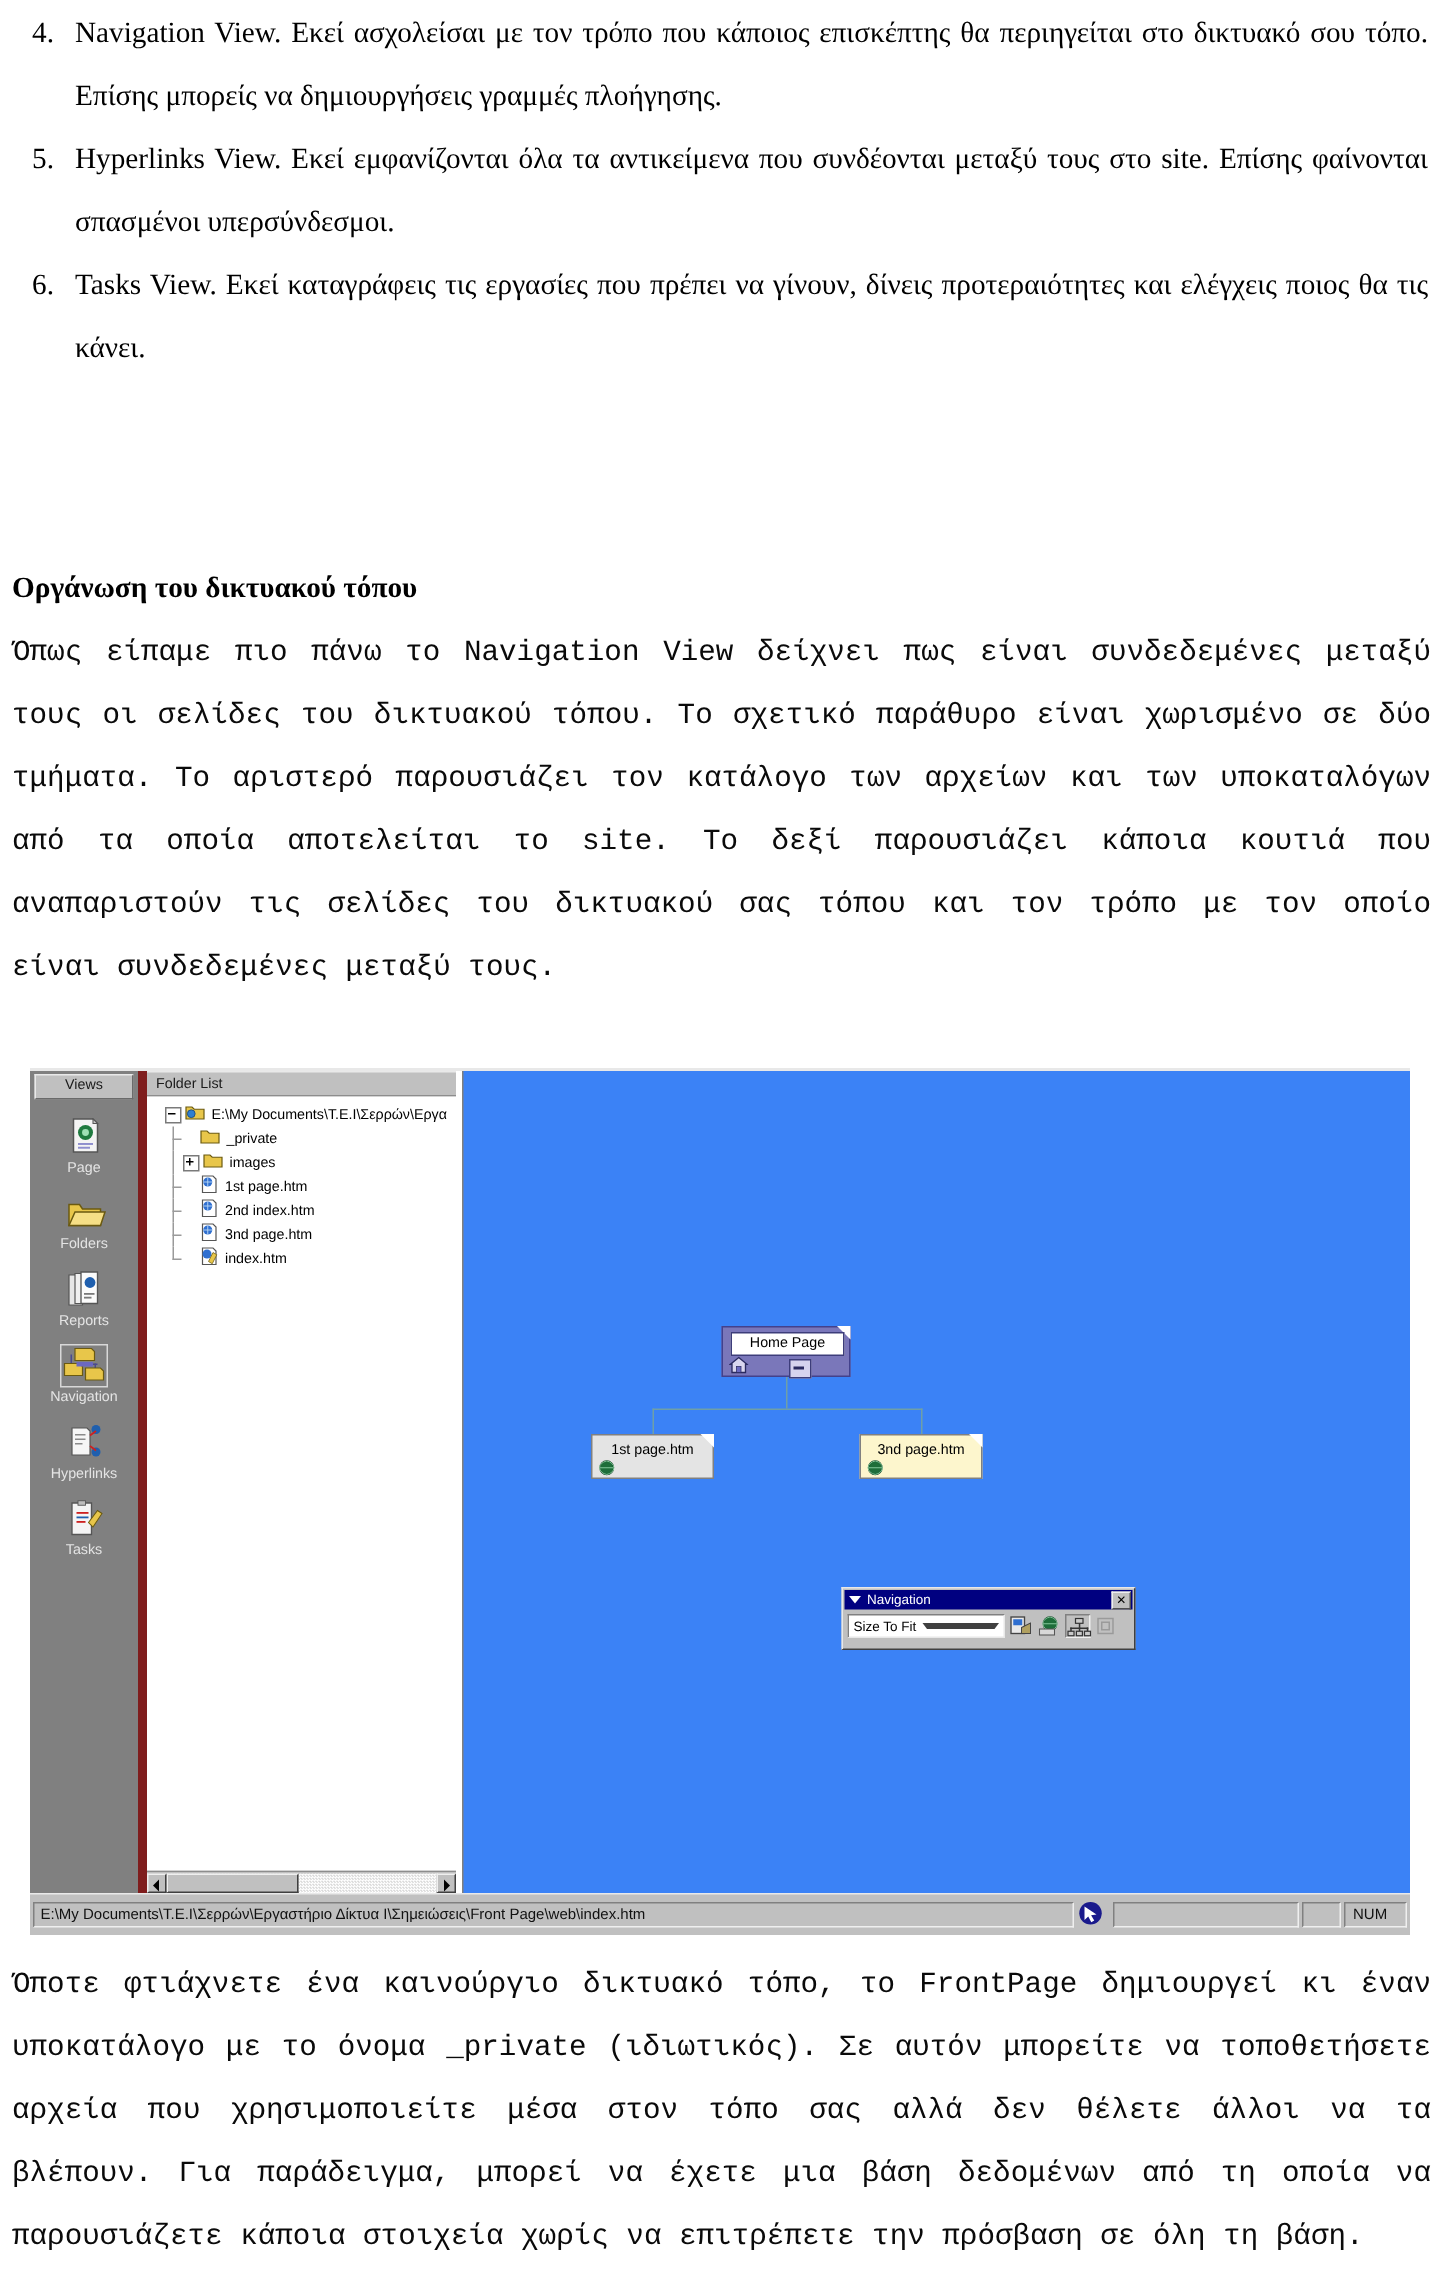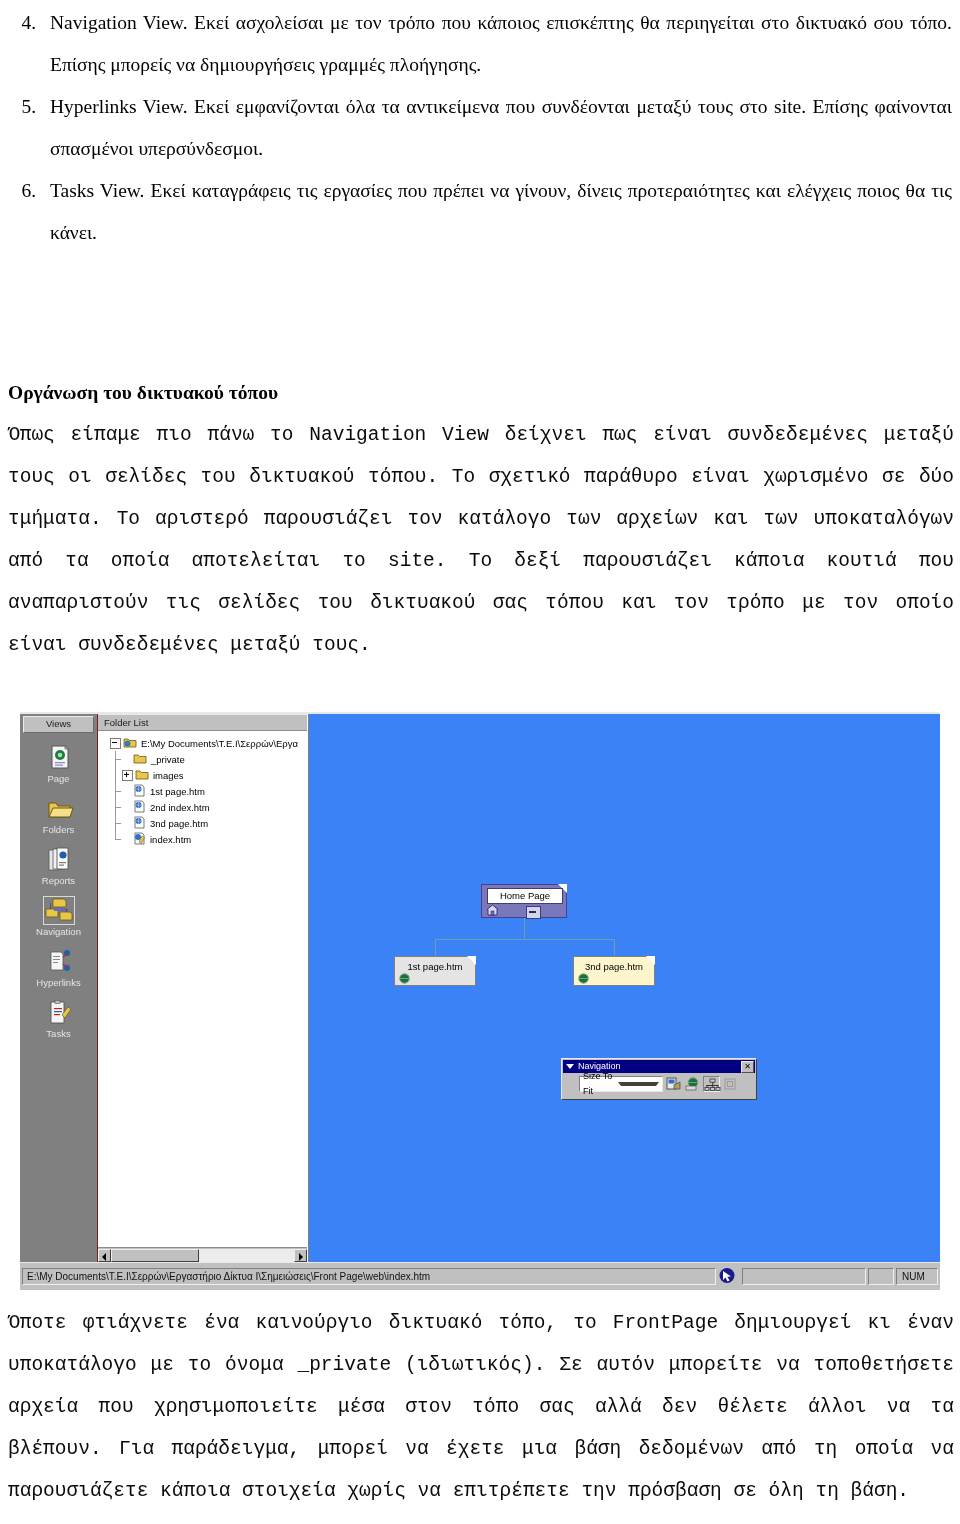--- a/index.html
+++ b/index.html
@@ -79,21 +79,21 @@
     right: 0;
     bottom: 28px;
     display: flex;
   }
 
   
   .views-bar {
     width: 78px;
     min-width: 78px;
     background: #808080;
-    border-right: 1px solid #7f1d1d;
+    border-right: 6px solid #7f1d1d;
     position: relative;
     box-sizing: border-box;
   }
   .views-header {
     margin: 2px 3px 0 3px;
     height: 15px;
     background: #c0c0c0;
     border: 1px solid #e9e9e9;
     border-right-color: #6b6b6b;
     border-bottom-color: #6b6b6b;
@@ -119,21 +119,21 @@
     position: relative;
     display: block;
   }
   .view-label { display: block; }
 
   
   .folder-pane {
     width: 210px;
     min-width: 210px;
     background: #c0c0c0;
-    border-right: 1px solid #ffffff;
+    border-right: 4px solid #ffffff;
     position: relative;
     box-sizing: border-box;
     display: flex;
     flex-direction: column;
   }
   .folder-header {
     height: 15px;
     line-height: 15px;
     padding-left: 6px;
     background: #c0c0c0;
@@ -297,21 +297,21 @@
     font-size: 8px;
     line-height: 9px;
     text-align: center;
     margin-right: 1px;
     font-family: "Liberation Sans", sans-serif;
   }
   .ft-row {
     display: flex;
     align-items: flex-start;
     margin-top: 3px;
-    padding: 0 16px;
+    padding: 0 2px;
   }
   .ft-combo {
     width: 105px;
     height: 16px;
     background: #fff;
     border: 1px solid #808080;
     border-right-color: #e8e8e8;
     border-bottom-color: #e8e8e8;
     font-size: 9px;
     line-height: 15px;

